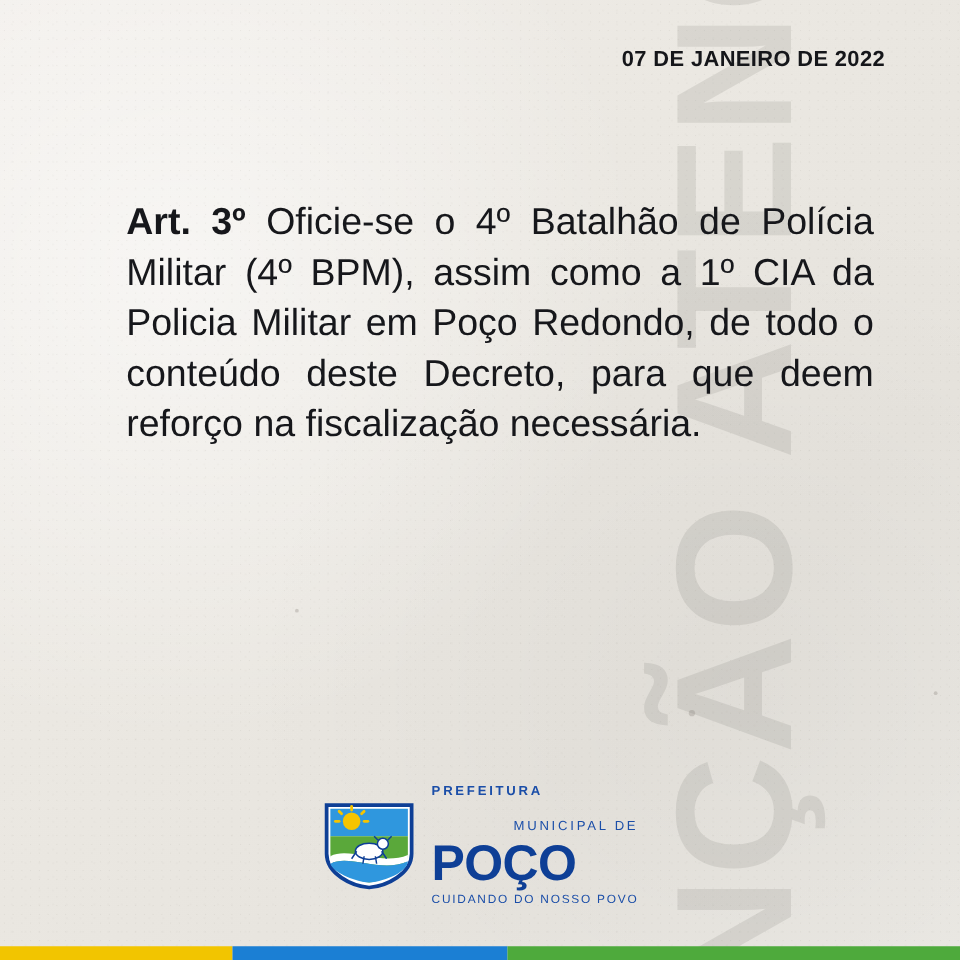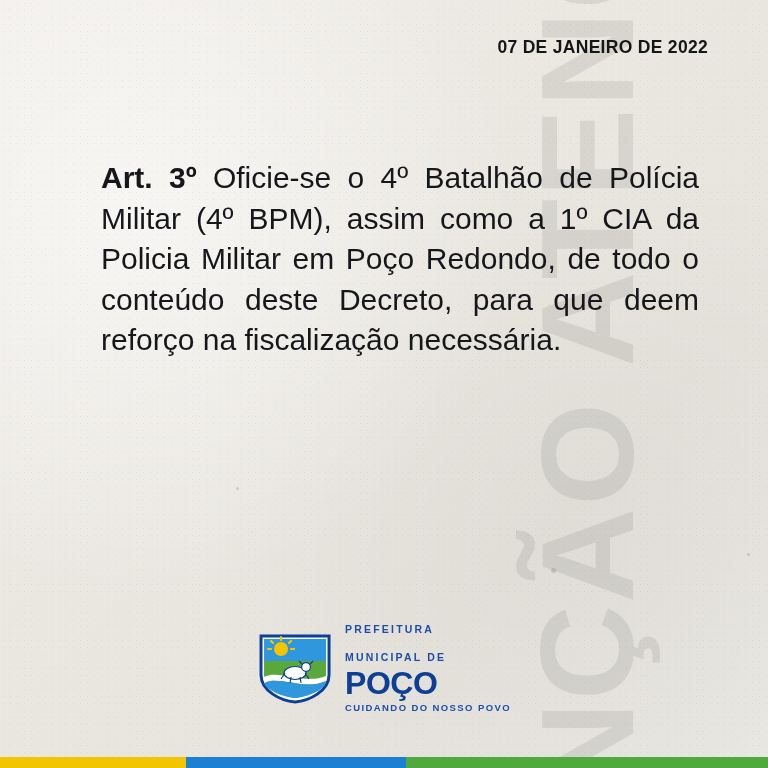--- a/index.html
+++ b/index.html
@@ -82,21 +82,21 @@
     text-justify: inter-word;
   }
   .body-text .lead {
     font-weight: 700;
   }
 
   
   .logo {
     position: absolute;
     left: 50%;
-    bottom: 56px;
+    bottom: 44px;
     transform: translateX(-50%);
     display: flex;
     align-items: center;
     gap: 12px;
   }
   .crest {
     width: 76px;
     height: 74px;
     position: relative;
   }
@@ -108,45 +108,46 @@
   }
   .logo-text .small1 {
     font-size: 10.5px;
     font-weight: 700;
     letter-spacing: 2.2px;
     color: #1b4ea8;
     display: block;
   }
   .logo-text .small2 {
     font-size: 10.5px;
-    font-weight: 700;
+    font-weight: 400;
     letter-spacing: 2.2px;
     color: #1b4ea8;
     display: block;
     margin-top: 18px;
+    text-align: right;
   }
   .logo-text .big {
-    font-size: 32px;
+    font-size: 40px;
     font-weight: 700;
     letter-spacing: -0.5px;
     display: block;
     margin-top: 4px;
     color: #0e3f96;
   }
   .logo-text .big2 {
     font-size: 32px;
     font-weight: 700;
     letter-spacing: -0.5px;
     display: block;
     margin-top: -4px;
     color: #0e3f96;
   }
   .logo-text .slogan {
     font-size: 9.5px;
-    font-weight: 700;
+    font-weight: 400;
     letter-spacing: 1.4px;
     color: #1b4ea8;
     display: block;
     margin-top: 4px;
   }
 
   
   .bottom-bar {
     position: absolute;
     left: 0;

